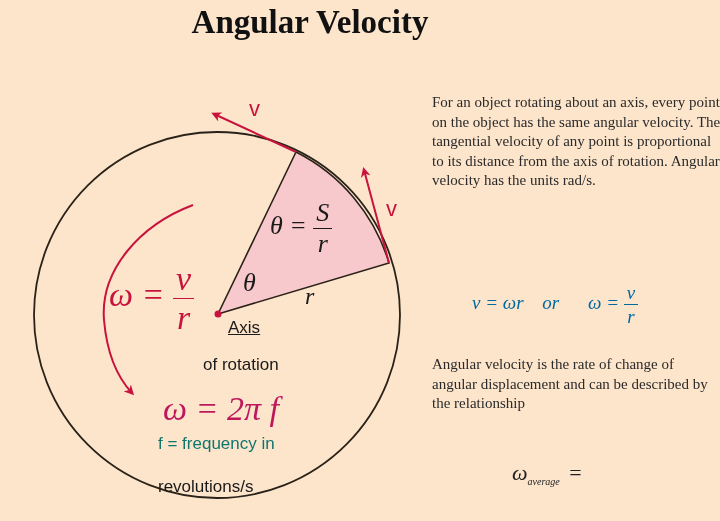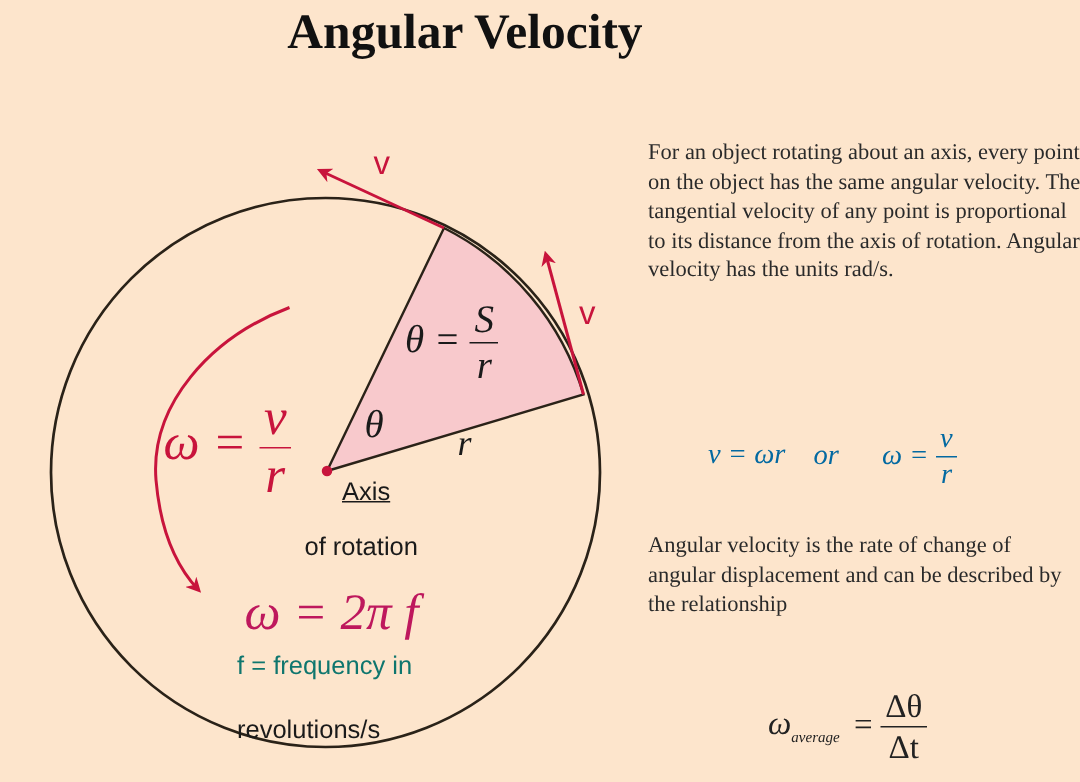--- a/index.html
+++ b/index.html
@@ -103,18 +103,13 @@
     <span class="bar"></span>
     <span class="den">r</span>
   </span>
 </div>
 
 <div class="para p2">Angular velocity is the rate of change of angular displacement and can be described by the relationship</div>
 
 <div class="lbl" style="left:512px; top:460px; font-size:22px; color:#222;text-align:right;">
   <span class="serif-i">ω</span><sub class="serif-i" style="font-size:10px;">average</sub>
   <span class="serif" style="margin-left:4px;">=</span>
-  <span class="frac serif">
-    <span class="num">Δθ</span>
-    <span class="bar"></span>
-    <span class="den">Δt</span>
-  </span>
 </div>
 
 </body></html>

